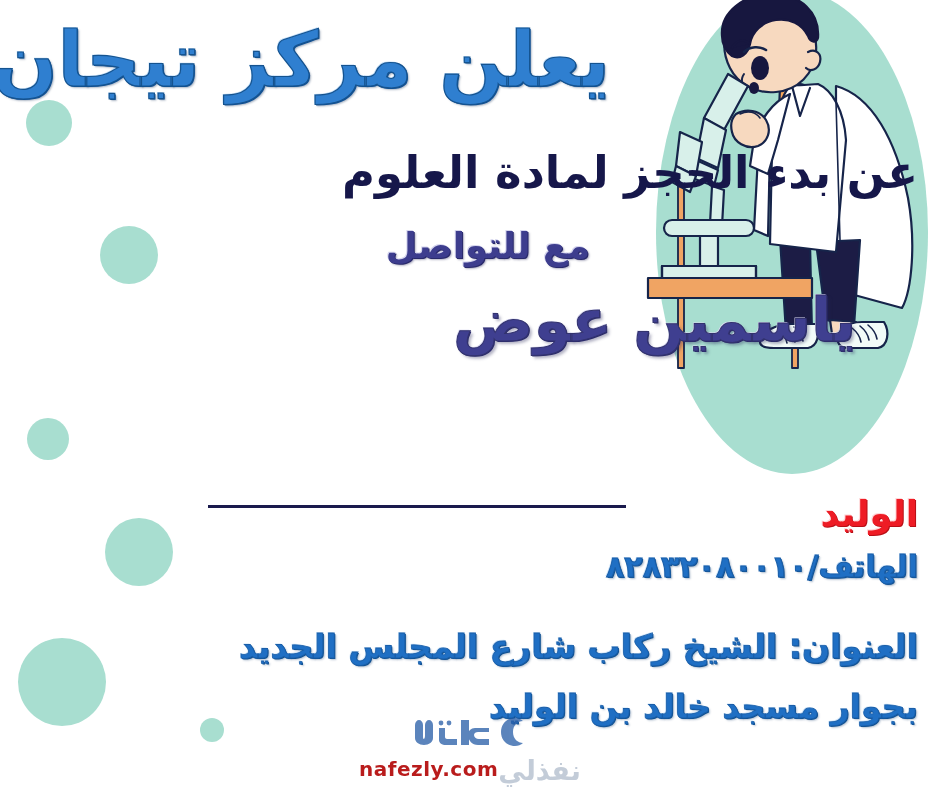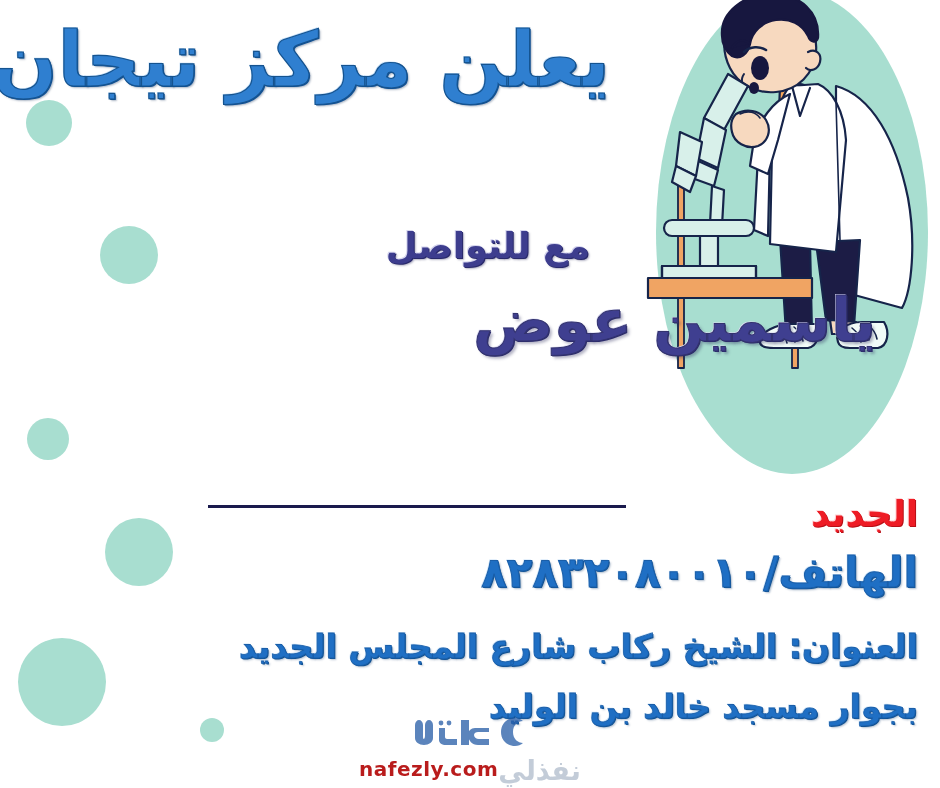--- a/index.html
+++ b/index.html
@@ -79,21 +79,21 @@
     font-size:36px;
     font-weight:700;
     color:#3d3d8e;
     text-shadow:
        1px  1px 0 #2a2a6b,
       -1px -1px 0 #d5d5ee,
        2px  2px 2px rgba(40,40,90,.35);
   }
 
   #teacher-name {
-    right:64px; top:290px;
+    right:84px; top:290px;
     font-size:60px;
     font-weight:700;
     color:#3f3f90;
     letter-spacing:-1px;
     text-shadow:
        1px  1px 0 #2a2a6b,
       -1px -1px 0 #d8d8f0,
        3px  3px 3px rgba(40,40,90,.35);
     -webkit-text-stroke:1px #33336e;
   }
@@ -123,21 +123,21 @@
   #contact-label {
     right:22px; top:496px;
     font-size:36px;
     font-weight:700;
     color:#ee1c25;
     text-shadow:1px 1px 0 #b80f16, -1px -1px 0 #ffd6d8;
   }
 
   #phone {
     right:22px; top:552px;
-    font-size:42px;
+    font-size:30px;
     font-weight:700;
     color:#1f6fc4;
     letter-spacing:0px;
     text-shadow:
        1px  1px 0 #10508f,
       -1px -1px 0 #cde3f8,
        2px  2px 2px rgba(20,60,110,.35);
     -webkit-text-stroke:1px #1a5ea8;
   }
 
@@ -284,29 +284,30 @@
         <path d="M22 276 L116 276 L116 292 L22 292 Z" fill="#d8f0ea"></path>
         <path d="M22 276 L22 292 M116 276 L116 292" stroke="#16244a"></path>
 
         <path d="M8 288 L172 288 L172 308 L8 308 Z" fill="#f0a463"></path>
       </g>
     </svg>
   </div>
 
   <div class="line" id="headline">يعلن مركز تيجان</div>
 
+  <div class="line" id="subline">عن بدء الحجز لمادة العلوم</div>
 
   <div class="line" id="with-teacher">مع للتواصل</div>
 
   <div class="line" id="teacher-name">ياسمين عوض</div>
 
 
   <div id="rule"></div>
 
-  <div class="line" id="contact-label">الجديد</div>
+  <div class="line" id="contact-label">الوليد</div>
 
   <div class="line" id="phone">الهاتف/٠١٠٠٨٠٢٣٨٢٨</div>
 
   <div class="line" id="addr2">بجوار مسجد خالد بن الوليد</div>
 
   <div class="line" id="addr1">العنوان: الشيخ ركاب شارع المجلس الجديد</div>
 
   <svg id="wm-mark" width="150" height="34" viewBox="0 0 150 34">
     <g fill="#2a5fa8" opacity=".9">
       <path d="M120 4 C112 4 106 10 106 18 C106 26 112 32 120 32 C123 32 126 31 128 29 C123 29 118 25 118 18 C118 11 123 7 128 7 C126 5 123 4 120 4 Z"></path>

